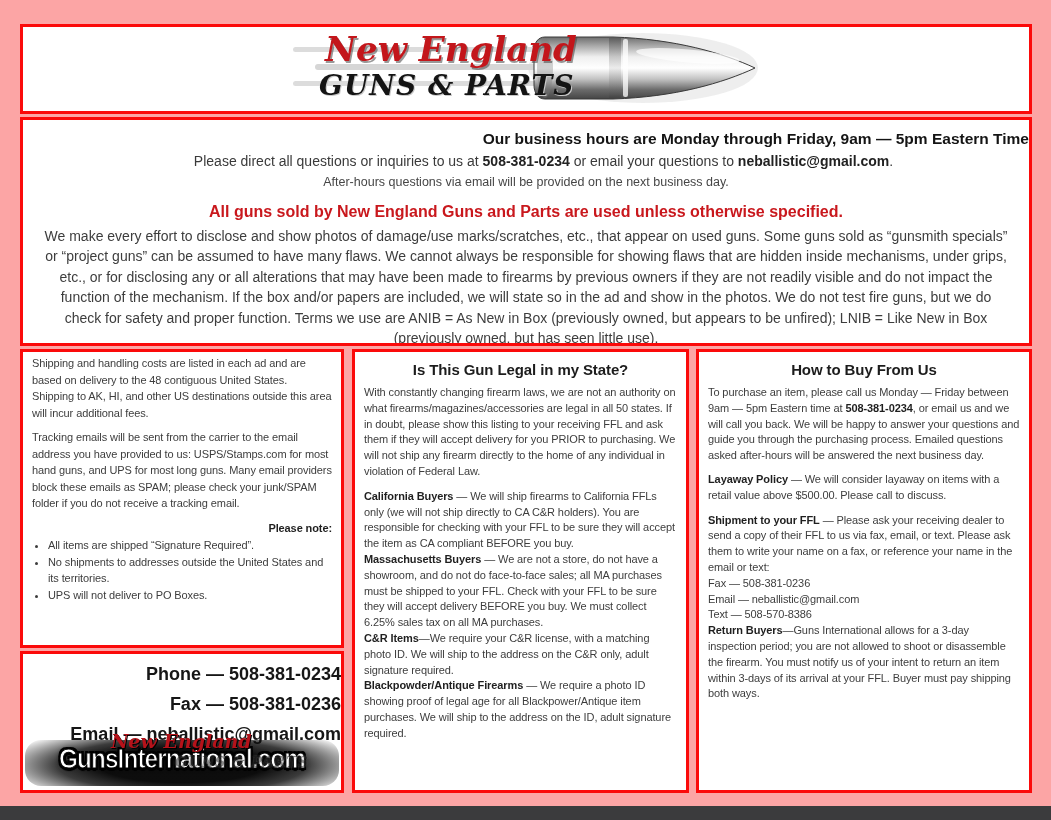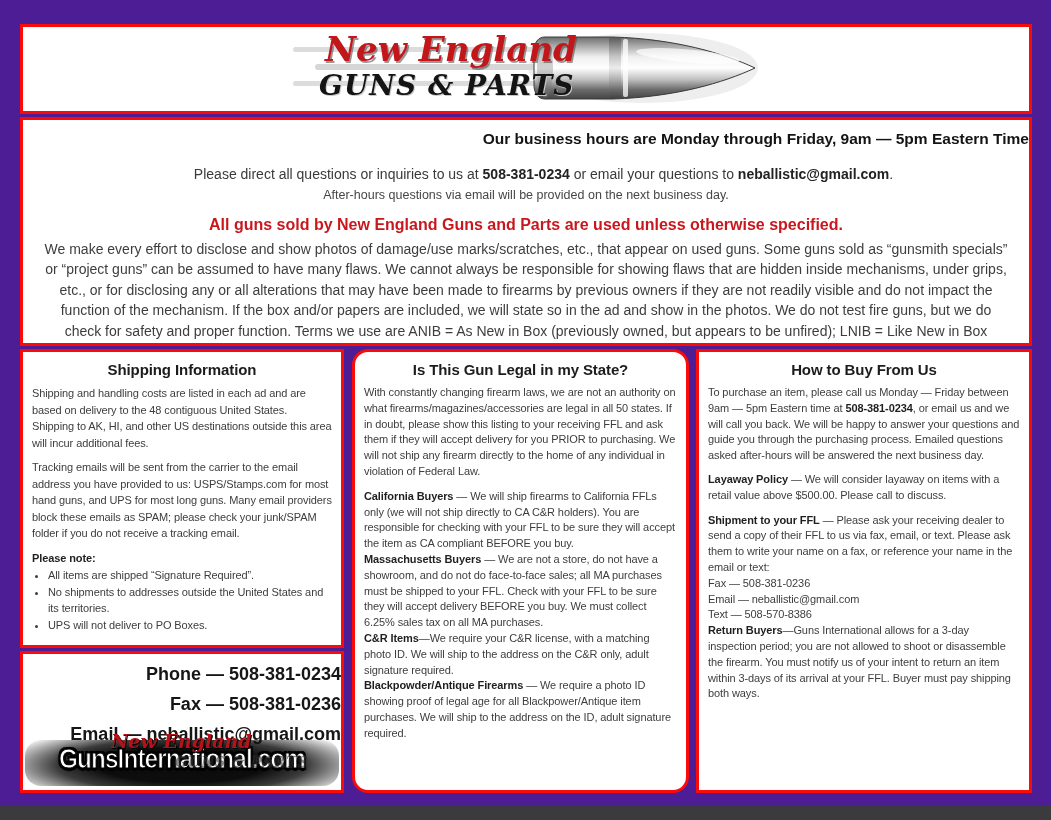--- a/index.html
+++ b/index.html
@@ -1,17 +1,17 @@
 <!DOCTYPE html>
 <html><head>
 <meta charset="utf-8">
 <style>
   html,body{margin:0;padding:0;background:#e9e9e9;}
   .screen{
-    position:relative;width:1051px;height:820px;background:#4c1d95;overflow:hidden;
+    position:relative;width:1051px;height:820px;background:#fca5a5;overflow:hidden;
     font-family:"Liberation Sans",sans-serif;color:#3d3d3d;
   }
   .box{position:absolute;border:3px solid #fb0a0a;background:#fff;box-sizing:border-box;overflow:hidden;}
 
   
   .header-box{left:20px;top:24px;width:1012px;height:90px;}
   .logo-art{position:absolute;left:270px;top:4px;width:470px;height:74px;}
   .brand-top{
     position:absolute;left:302px;top:2px;z-index:2;
     font-family:"DejaVu Serif",serif;font-style:italic;font-weight:bold;font-size:34px;
@@ -19,36 +19,36 @@
   }
   .brand-bottom{
     position:absolute;left:296px;top:42px;z-index:2;
     font-family:"DejaVu Serif",serif;font-style:italic;font-weight:bold;font-size:28px;
     color:#141414;letter-spacing:1px;text-shadow:1px 1px 0 #c9c9c9;white-space:nowrap;
   }
 
   
   .info-box{left:20px;top:117px;width:1012px;height:229px;text-align:center;}
   .ib-line1{margin-top:9px;font-size:15.5px;line-height:20px;font-weight:bold;color:#141414;text-align:right;}
-  .ib-line2{margin-top:16px;font-size:14px;line-height:19px;color:#3a3a3a;padding-left:35px;}
+  .ib-line2{margin-top:3px;font-size:14px;line-height:19px;color:#3a3a3a;padding-left:35px;}
   .ib-line2 b{color:#222;}
   .ib-line3{margin-top:3px;font-size:12.5px;line-height:17px;color:#464646;}
   .ib-heading{margin-top:10px;font-size:16px;line-height:21px;font-weight:bold;color:#c9181d;}
   .ib-body{margin:4px 20px 0;font-size:14px;line-height:20.4px;color:#3d3d3d;text-align:center;}
 
   
   .col h2{margin:5px 0 6px;text-align:center;font-size:15px;line-height:19px;color:#1c1c1c;font-weight:bold;}
   .col{padding:3px 9px;font-size:11px;letter-spacing:-0.1px;color:#3d3d3d;}
   .col p{margin:0 0 8px;}
   .col b{color:#1f1f1f;}
   .ship-box{left:20px;top:349px;width:324px;height:299px;line-height:16.5px;}
   .ship-box ul{margin:0;padding:0 0 0 16px;}
   .ship-box li{margin:0;padding:0;line-height:16.5px;}
-  .note-label{font-weight:bold;color:#1f1f1f;margin:0 0 1px !important;}
-  .legal-box{left:352px;top:349px;width:337px;height:444px;line-height:15.8px;border-radius:16px;}
+  .note-label{font-weight:bold;color:#1f1f1f;margin:0 0 1px !important;text-align:right;}
+  .legal-box{left:352px;top:349px;width:337px;height:444px;line-height:15.8px;}
   .legal-box .intro{margin-bottom:9px;}
   .legal-box .item{margin:0;line-height:15.8px;}
   .buy-box{left:696px;top:349px;width:336px;height:444px;line-height:15.8px;}
   .buy-box .item{margin:0 0 9px;}
   .buy-box .item-tight{margin:0;}
   .contact-lines div{line-height:15.8px;}
   .return-item{margin-top:9px;}
 
   
   .phone-box{left:20px;top:651px;width:324px;height:142px;text-align:center;}
@@ -122,21 +122,20 @@
 
   <section class="box info-box">
     <div class="ib-line1">Our business hours are Monday through Friday, 9am — 5pm Eastern Time</div>
     <div class="ib-line2"><span>Please direct all questions or inquiries to us at </span><b>508-381-0234</b><span> or email your questions to </span><b>neballistic@gmail.com</b><span>.</span></div>
     <div class="ib-line3">After-hours questions via email will be provided on the next business day.</div>
     <div class="ib-heading">All guns sold by New England Guns and Parts are used unless otherwise specified.</div>
     <div class="ib-body">We make every effort to disclose and show photos of damage/use marks/scratches, etc., that appear on used guns.  Some guns sold as “gunsmith specials” or “project guns” can be assumed to have many flaws.  We cannot always be responsible for showing flaws that are hidden inside mechanisms, under grips, etc., or for disclosing any or all alterations that may have been made to firearms by previous owners if they are not readily visible and do not impact the function of the mechanism.  If the box and/or papers are included, we will state so in the ad and show in the photos.  We do not test fire guns, but we do check for safety and proper function.  Terms we use are ANIB = As New in Box (previously owned, but appears to be unfired); LNIB =  Like New in Box (previously owned, but has seen little use).</div>
   </section>
 
   <section class="box col ship-box">
-    <h2>Shipping Information</h2>
     <p>Shipping and handling costs are listed in each ad and are based on delivery to the 48 contiguous United States.  Shipping to AK, HI, and other US destinations outside this area will incur additional fees.</p>
     <p>Tracking emails will be sent from the carrier to the email address you have provided to us:  USPS/Stamps.com for most hand guns, and UPS for most long guns.  Many email providers block these emails as SPAM; please check your junk/SPAM folder if you do not receive a tracking email.</p>
     <p class="note-label">Please note:</p>
     <ul>
       <li>All items are shipped “Signature Required”.</li>
       <li>No shipments to addresses outside the United States and its territories.</li>
       <li>UPS will not deliver to PO Boxes.</li>
     </ul>
   </section>
 

